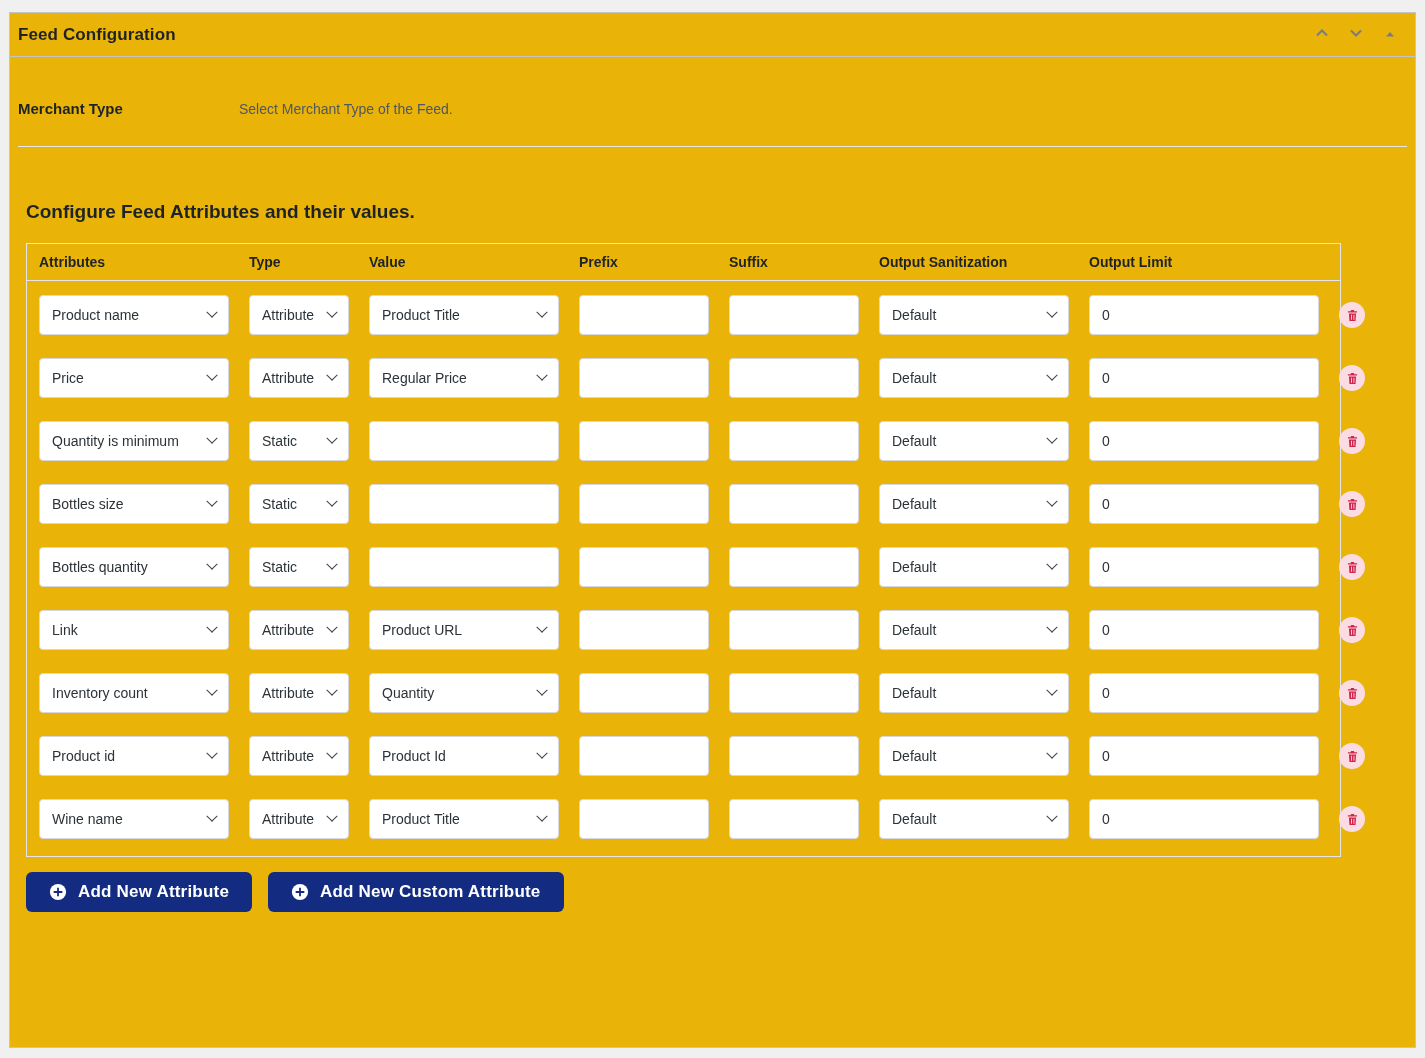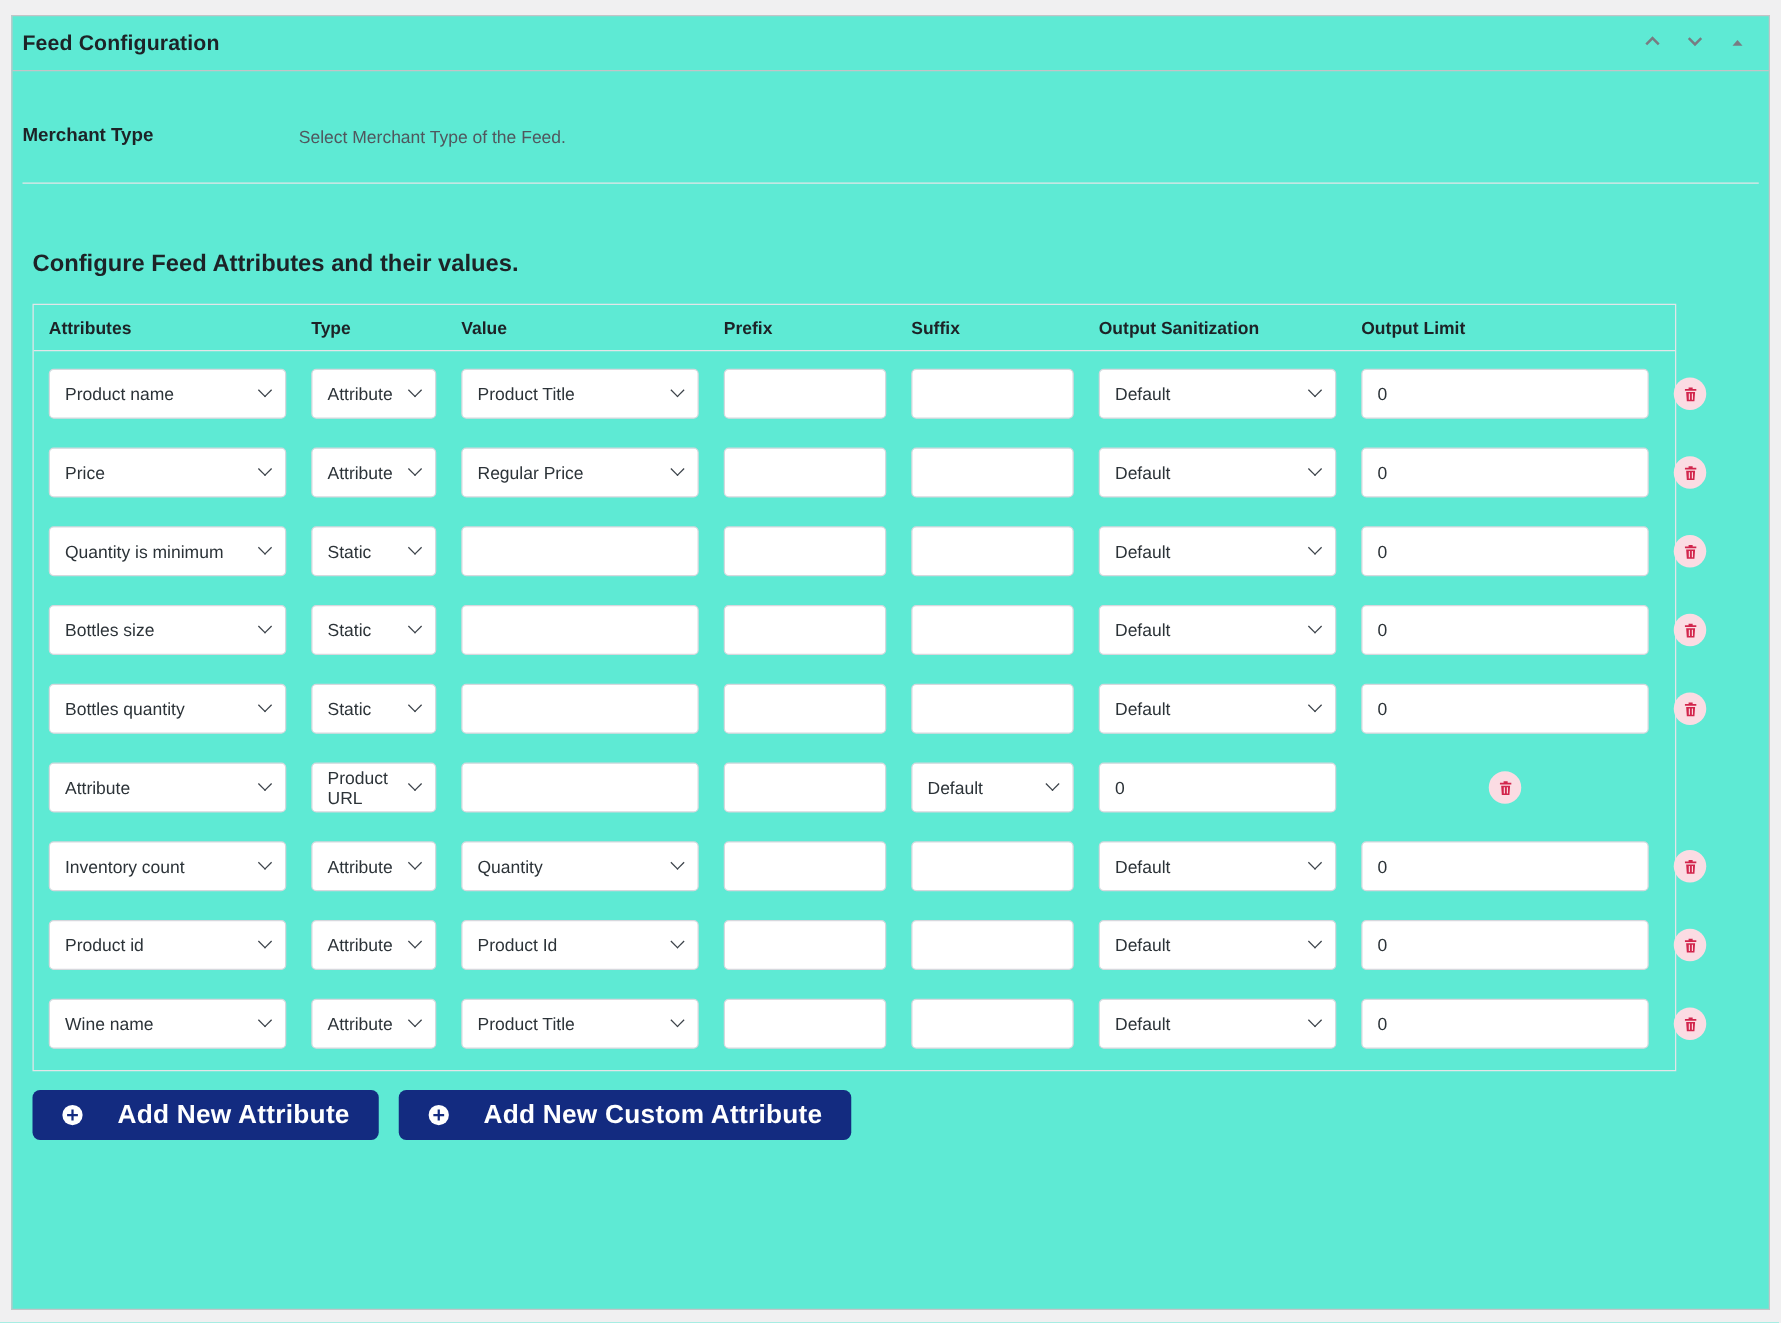--- a/index.html
+++ b/index.html
@@ -15,21 +15,21 @@
   *{box-sizing:border-box;}
   html,body{margin:0;padding:0;}
   body{
     background:#f0f0f1;
     font-family:"Liberation Sans",sans-serif;
     color:var(--text);
     width:1425px;height:1058px;overflow:hidden;
   }
   .postbox{
     margin:12px 9px 8px 9px;
-    background:#5eead4;
+    background:#eab308;
     border:1px solid var(--border-panel);
     min-height:1036px;
   }
   .postbox-header{
     display:flex;align-items:center;justify-content:space-between;
     height:44px;padding:0 10px 0 8px;
     border-bottom:1px solid var(--border-panel);
   }
   .panel-title{font-size:17px;font-weight:bold;margin:0;letter-spacing:.1px;}
   .handle-actions{display:flex;align-items:center;gap:4px;}
@@ -80,23 +80,23 @@
   .value-cell > *{width:100%;}
   input.control{width:100%;outline:none;font-family:"Liberation Sans",sans-serif;}
   .delete-cell{display:flex;justify-content:center;}
   .delete-btn{
     width:26px;height:26px;border-radius:50%;border:0;cursor:pointer;
     background:var(--danger-bg);
     display:flex;align-items:center;justify-content:center;padding:0;
   }
   .buttons-row{display:flex;gap:16px;margin:15px 0 0 8px;}
   .btn-primary{
-    display:flex;align-items:center;gap:27px;
+    display:flex;align-items:center;gap:11px;
     background:var(--accent);color:#fff;border:0;border-radius:6px;
-    height:40px;padding:0 23px;font-size:21px;font-weight:bold;
+    height:40px;padding:0 23px;font-size:17px;font-weight:bold;
     font-family:"Liberation Sans",sans-serif;cursor:pointer;letter-spacing:.2px;
   }
 </style>
 </head>
 <body>
 
 <div class="postbox">
 
   <div class="postbox-header">
     <h2 class="panel-title">Feed Configuration</h2>
@@ -312,20 +312,24 @@
             <path d="M6 1.2h4v1.6h3.6v1.6H2.4V2.8H6V1.2z" fill="#d2254c"></path>
             <path d="M3.6 5.6h8.8l-.65 9.2H4.25L3.6 5.6zm2.6 1.6v6h1.1v-6H6.2zm3 0v6h1.1v-6H9.2z" fill="#d2254c"></path>
           </svg>
         </span>
       </button>
     </div>
   </div>
 
   <div class="attr-row grid-cols">
     <div class="control select">
+      <span class="label">Link</span>
+      <span class="chev"></span>
+    </div>
+    <div class="control select">
       <span class="label">Attribute</span>
       <span class="chev"></span>
     </div>
     <div class="value-cell">
       <div class="control select value-select">
         <span class="label">Product URL</span>
         <span class="chev"></span>
       </div>
 
     </div>

